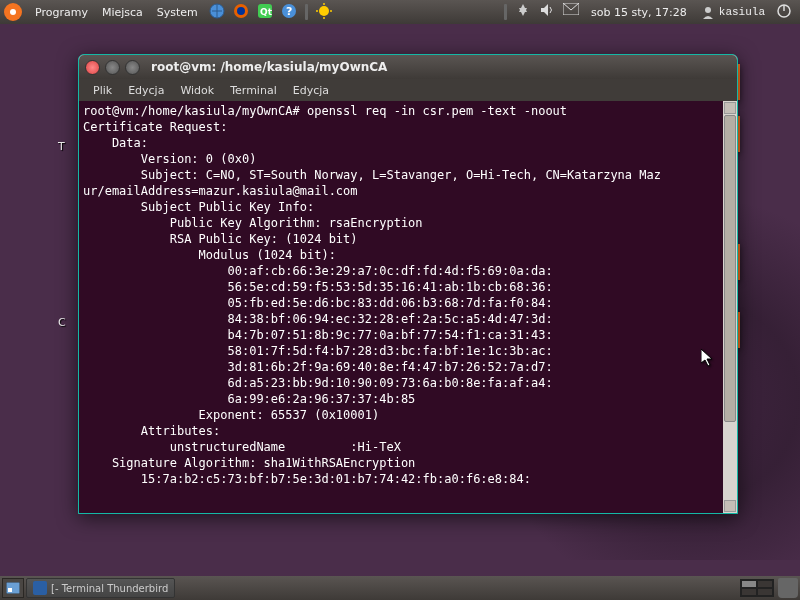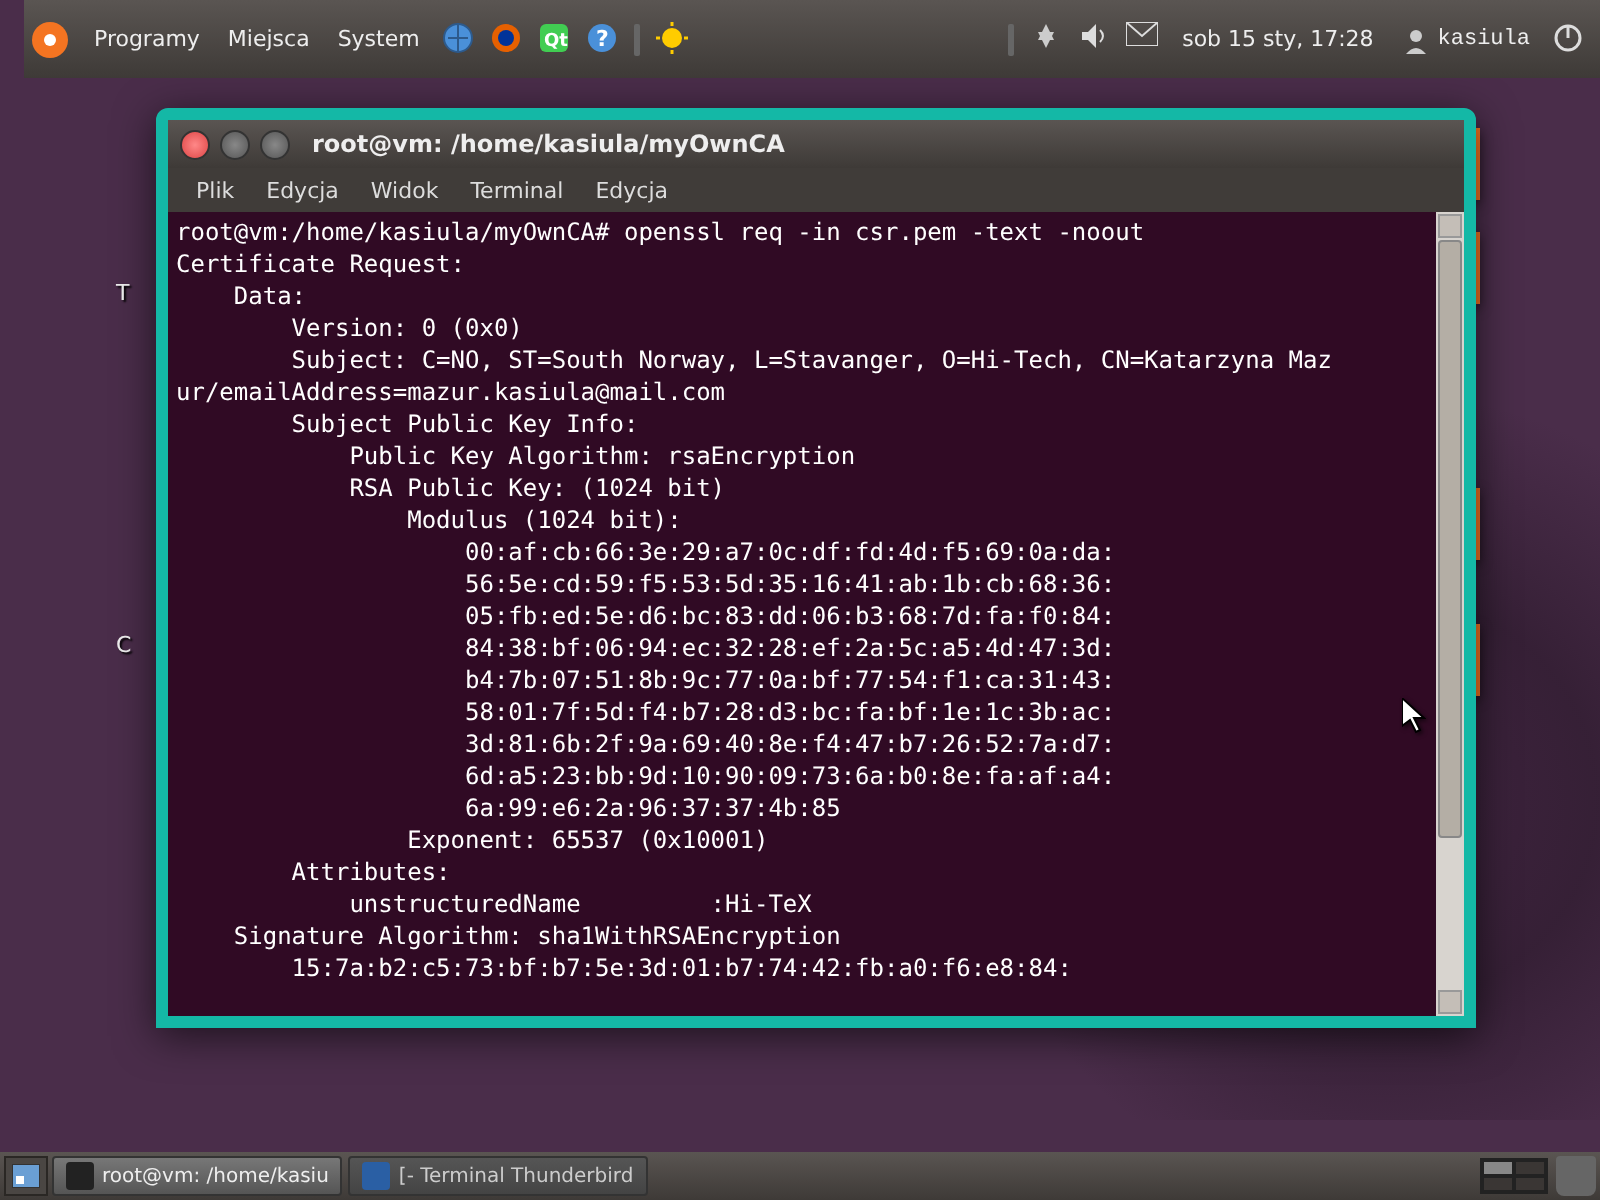--- a/index.html
+++ b/index.html
@@ -14,27 +14,26 @@
   
   .bg-swirl {
     position: absolute; right: 0; bottom: 40px;
     width: 350px; height: 400px;
     background: radial-gradient(ellipse at 70% 60%, #3a1f3a 0%, #2d1a2d 30%, transparent 60%);
     opacity: 0.7;
   }
   
   .top-panel {
     position: absolute; top: 0; left: 0; right: 0;
-    height: 39px;
+    height: 24px;
     background: linear-gradient(#5a5552, #3e3a37);
     display: flex; align-items: center;
     color: #eee;
     padding: 0 4px;
     z-index: 10;
-    margin-left: 12px;
   }
   .top-panel .ubuntu-logo {
     width: 18px; height: 18px;
     background: #f47421; border-radius: 50%;
     margin-right: 6px;
     position: relative;
   }
   .top-panel .ubuntu-logo::before {
     content: ""; position: absolute; left: 6px; top: 6px;
     width: 6px; height: 6px; border-radius: 50%;
@@ -90,21 +89,21 @@
   .bottom-panel .trash { width: 20px; height: 20px; margin-left: 4px; background: #666; border-radius: 2px 2px 4px 4px; }
 
   
   .desktop-label { position: absolute; left: 58px; color: #eee; font-size: 11px; text-shadow: 1px 1px 1px #000; }
 
   
   .window {
     position: absolute; left: 78px; top: 54px;
     width: 660px; height: 460px;
     background: #ffffff;
-    border: 6px solid #14b8a6;
+    border: 1px solid #14b8a6;
     border-radius: 6px 6px 0 0;
     box-shadow: 0 4px 20px rgba(0,0,0,0.6);
     display: flex; flex-direction: column;
     overflow: hidden;
     z-index: 5;
   }
   .titlebar {
     height: 24px;
     background: linear-gradient(#5a5552, #3e3a37);
     display: flex; align-items: center;
@@ -321,24 +320,20 @@
   </div>
 </div>
 
 <div class="bottom-panel">
   <div class="panel-btn">
     <svg width="14" height="12">
         <rect x="0" y="0" width="14" height="12" fill="#6a9fd4" stroke="#333"></rect>
         <rect x="2" y="6" width="4" height="4" fill="#fff"></rect>
       </svg>
   </div>
-  <div class="task">
-    <div class="tico"></div>
-    <span>root@vm: /home/kasiu</span>
-  </div>
   <div class="task inactive">
     <div class="tico" style="background:#2a5fa4"></div>
     <span>[- Terminal Thunderbird</span>
   </div>
   <div class="spacer" style="flex:1"></div>
   <div class="ws">
     <div class="active"></div>
     <div></div>
     <div></div>
     <div></div>

